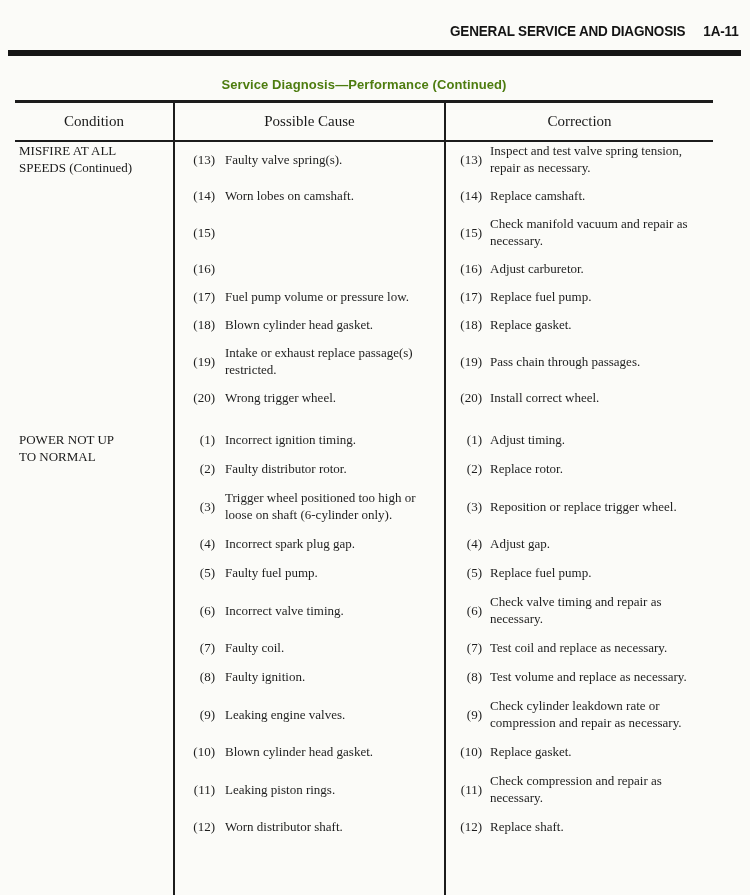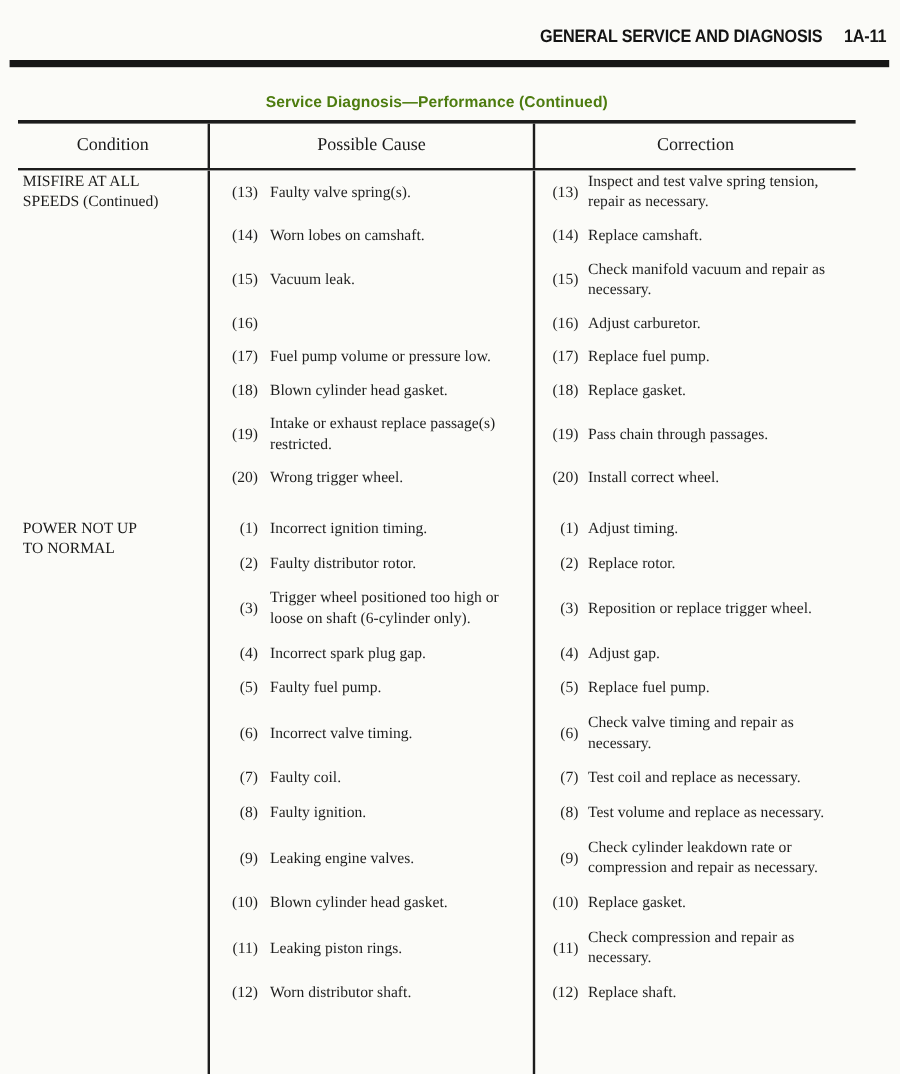--- a/index.html
+++ b/index.html
@@ -108,21 +108,20 @@
     </div>
     <div class="cell corr">
       <span class="num">(14)</span>
       <span class="txt">Replace camshaft.</span>
     </div>
   </div>
 
   <div class="row">
     <div class="cell cause">
       <span class="num">(15)</span>
-      <span class="txt">Vacuum leak.</span>
     </div>
     <div class="cell corr">
       <span class="num">(15)</span>
       <span class="txt">Check manifold vacuum and repair as necessary.</span>
     </div>
   </div>
 
   <div class="row">
     <div class="cell cause">
       <span class="num">(16)</span>

